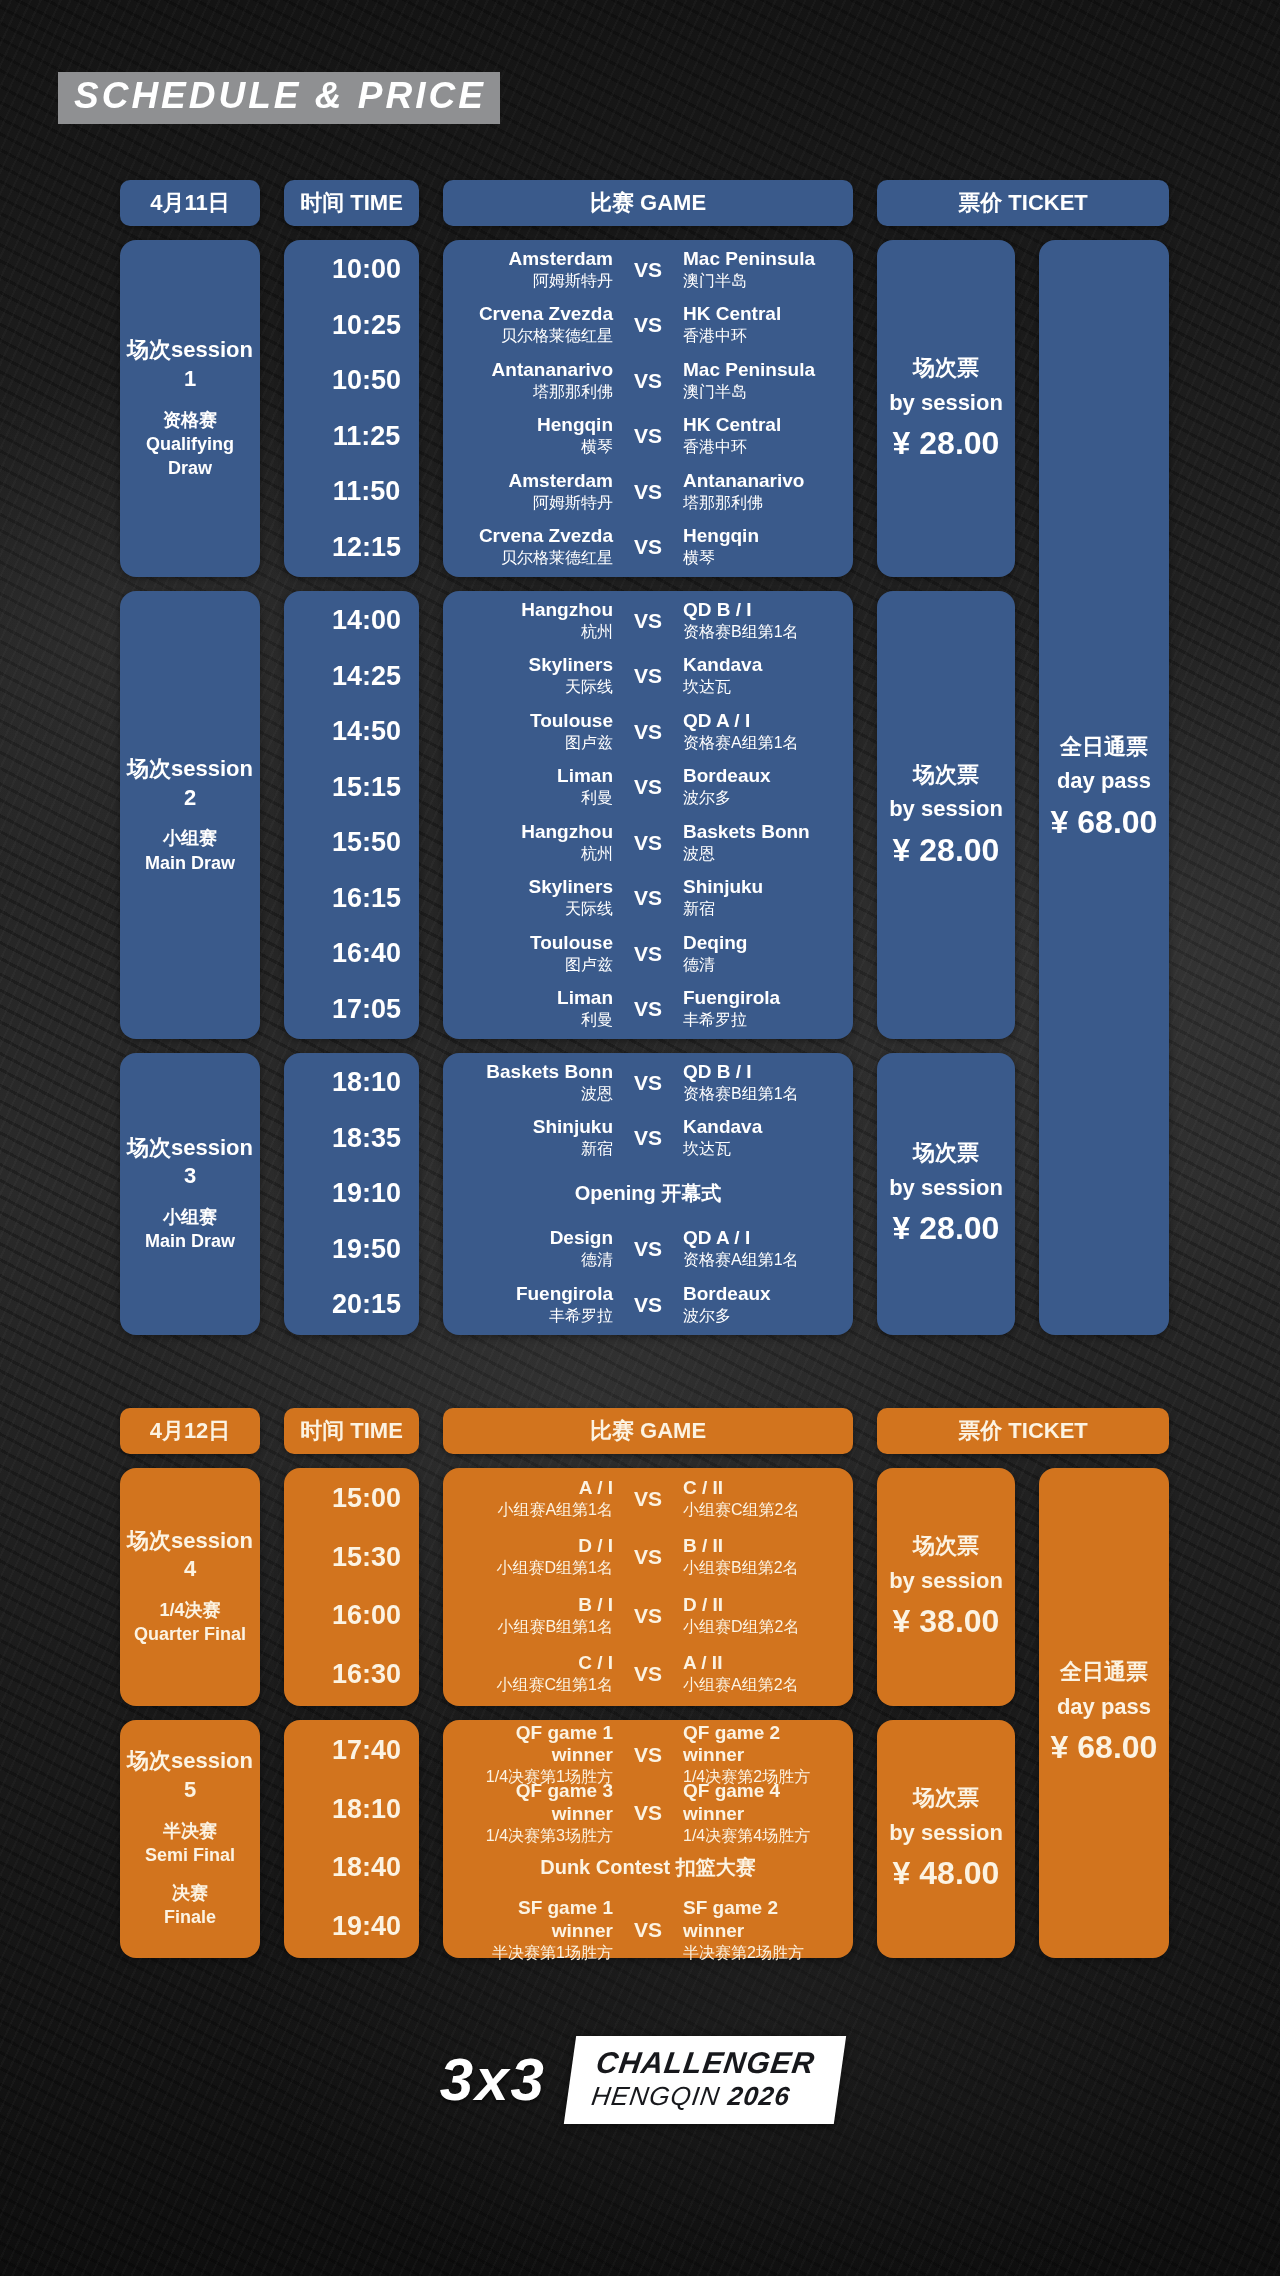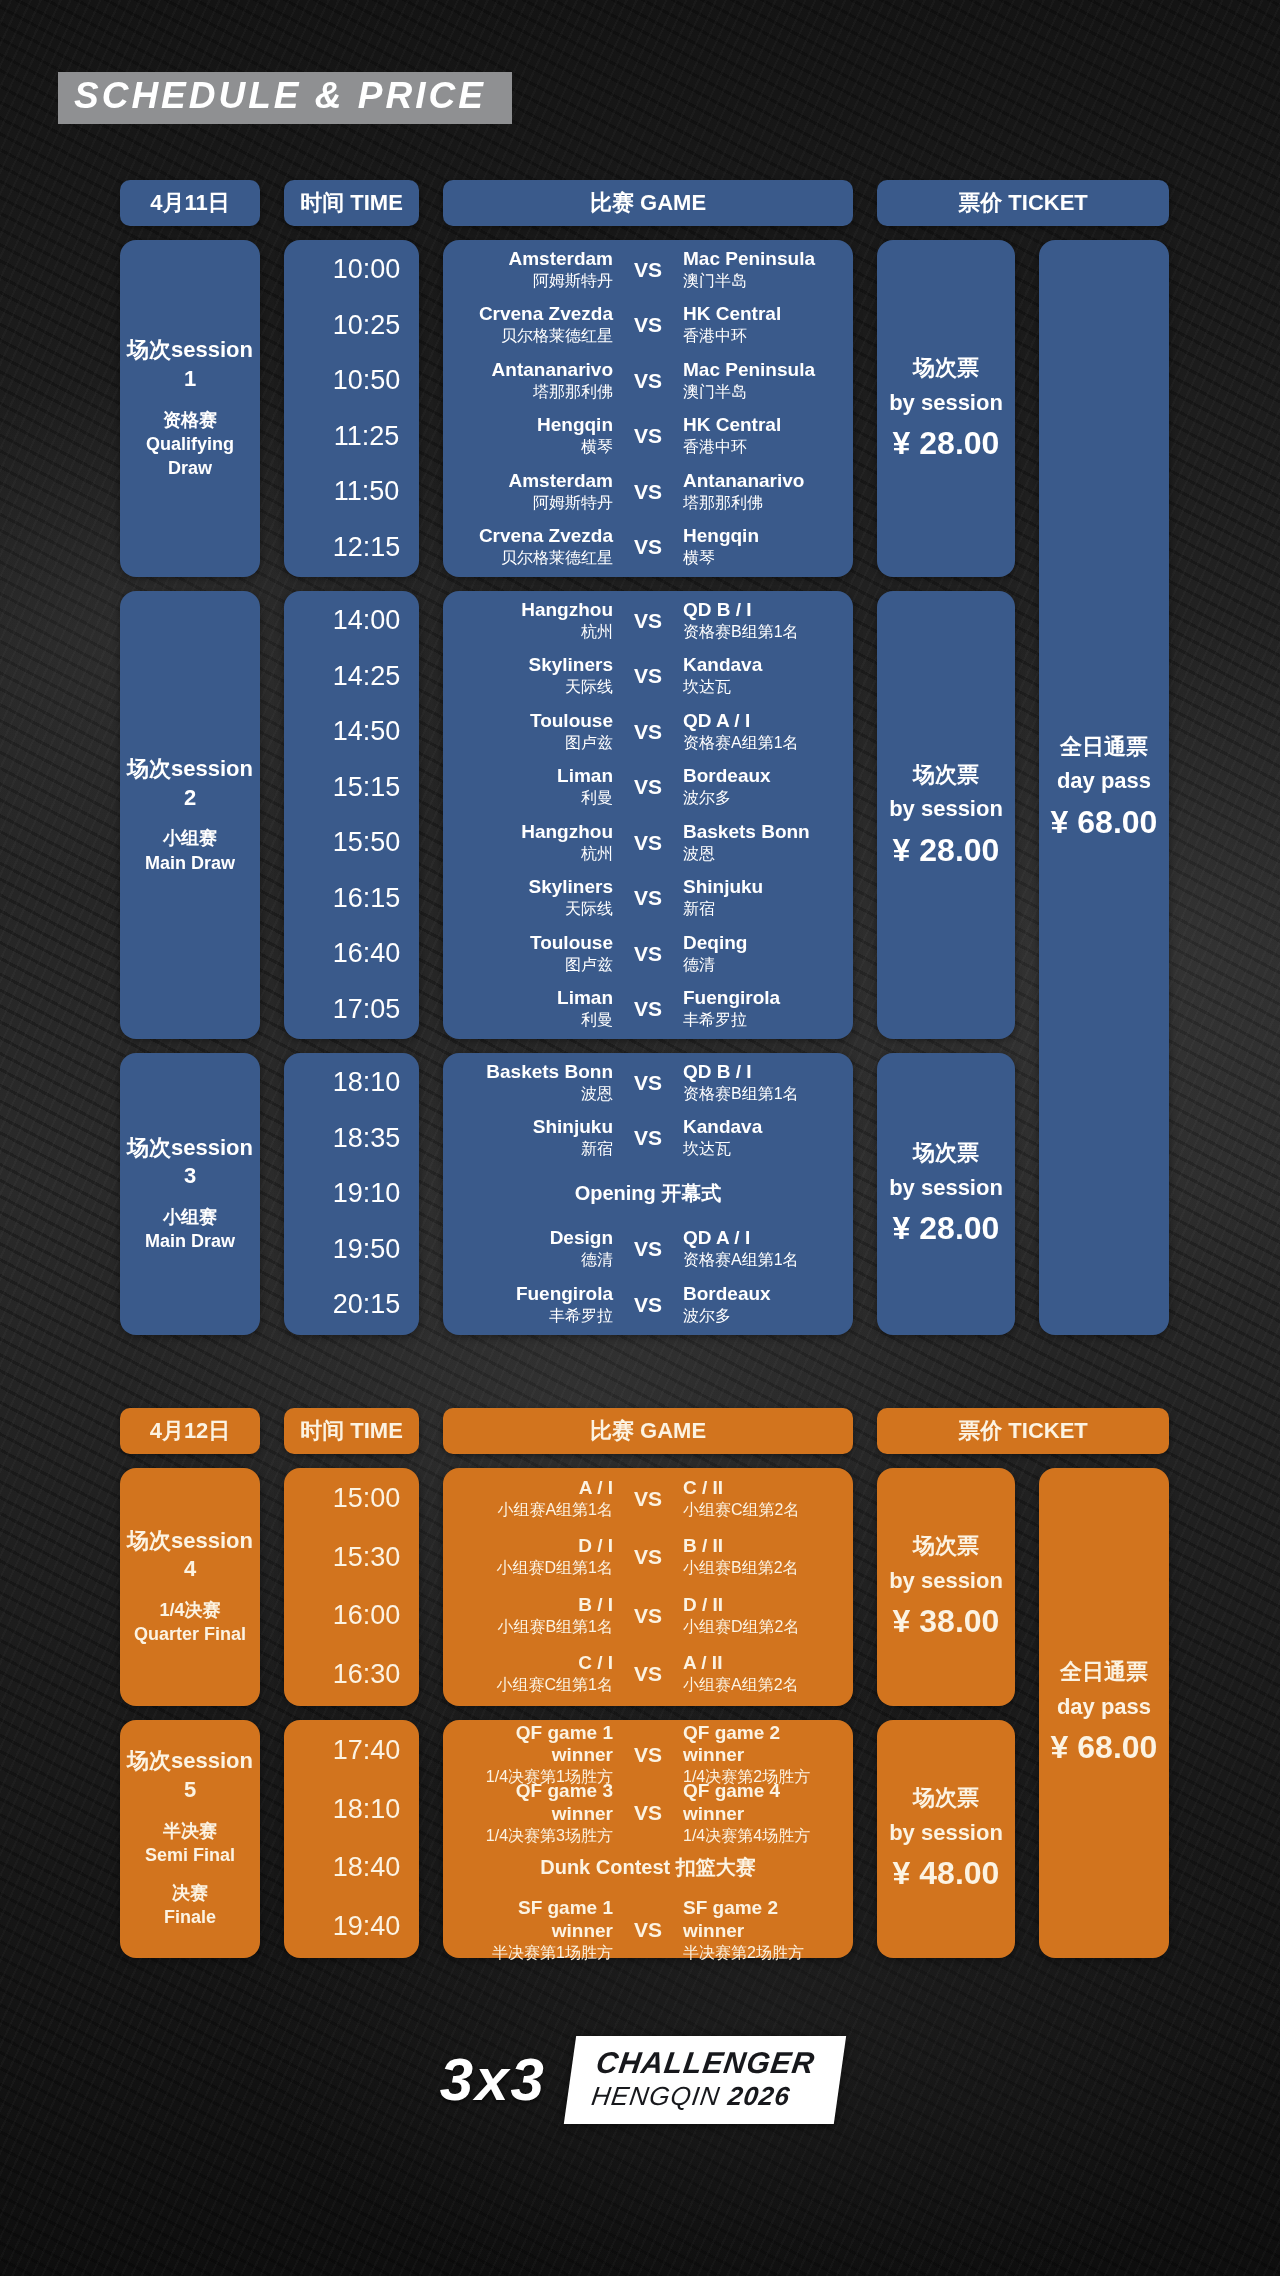--- a/index.html
+++ b/index.html
@@ -13,40 +13,40 @@
       radial-gradient(ellipse 800px 500px at 60% 88%, rgba(70,70,70,.18), transparent 65%),
       repeating-linear-gradient(115deg, rgba(255,255,255,.022) 0 2px, transparent 2px 9px),
       repeating-linear-gradient(28deg, rgba(0,0,0,.25) 0 3px, transparent 3px 14px),
       linear-gradient(180deg,#141414 0%,#232323 30%,#2a2a2a 52%,#1b1b1b 74%,#0e0e0e 100%);
   }
   
   .title-block{padding:42px 0 0 58px;}
   .title-cn{font-size:66px;font-weight:bold;font-style:italic;color:#ffffff;letter-spacing:14px;
     text-shadow:0 2px 4px rgba(0,0,0,.6);line-height:1.1;}
   .title-en{display:inline-block;margin-top:12px;background:#8f9092;color:#ffffff;
-    font-style:italic;font-weight:bold;font-size:37px;letter-spacing:3px;padding:3px 26px 7px 16px;}
+    font-style:italic;font-weight:bold;font-size:37px;letter-spacing:3px;padding:3px 14px 7px 16px;}
   
   .day-grid{display:grid;grid-template-columns:140px 135px 410px 138px 130px;
     column-gap:24px;row-gap:14px;margin:0 0 0 120px;width:1252px;}
   .day-one{margin-top:56px;}
   .day-two{margin-top:73px;}
   .hdr{height:46px;border-radius:10px;display:flex;align-items:center;justify-content:center;
     font-size:22px;font-weight:bold;box-shadow:0 2px 6px rgba(0,0,0,.4);}
   .hdr-ticket{grid-column:4 / span 2;}
   .card{border-radius:16px;box-shadow:0 2px 8px rgba(0,0,0,.4);}
   .blue .hdr,.blue .card{background:#3a5a8b;color:#ffffff;}
   .orange .hdr,.orange .card{background:#d2741e;color:#fcf3e2;}
   .sess-card{display:flex;flex-direction:column;align-items:center;justify-content:center;
     gap:14px;text-align:center;padding:8px 6px;}
   .sess-title{font-size:22px;font-weight:bold;line-height:1.3;}
   .sess-stage{font-size:18px;font-weight:bold;line-height:1.35;}
   .stage-en{max-width:126px;margin:0 auto;}
   .time-card,.game-card{display:flex;flex-direction:column;justify-content:center;padding:2px 0;}
   .game-card{padding:2px 14px;}
-  .time-row{display:flex;align-items:center;justify-content:center;font-size:27px;font-weight:normal;padding-left:30px;}
+  .time-row{display:flex;align-items:center;justify-content:center;font-size:27px;font-weight:bold;padding-left:30px;}
   .game-row{display:grid;grid-template-columns:1fr 70px 1fr;align-items:center;}
   .blue .time-row,.blue .game-row{height:55.5px;}
   .orange .time-row,.orange .game-row{height:58.5px;}
   .team-l{text-align:right;}
   .team-r{text-align:left;}
   .team-en{font-size:19px;font-weight:bold;line-height:1.2;}
   .team-cn{font-size:16px;line-height:1.3;}
   .vs{text-align:center;font-size:21px;font-weight:bold;}
   .event-row{display:flex;align-items:center;justify-content:center;}
   .event-label{font-size:20px;font-weight:bold;}

